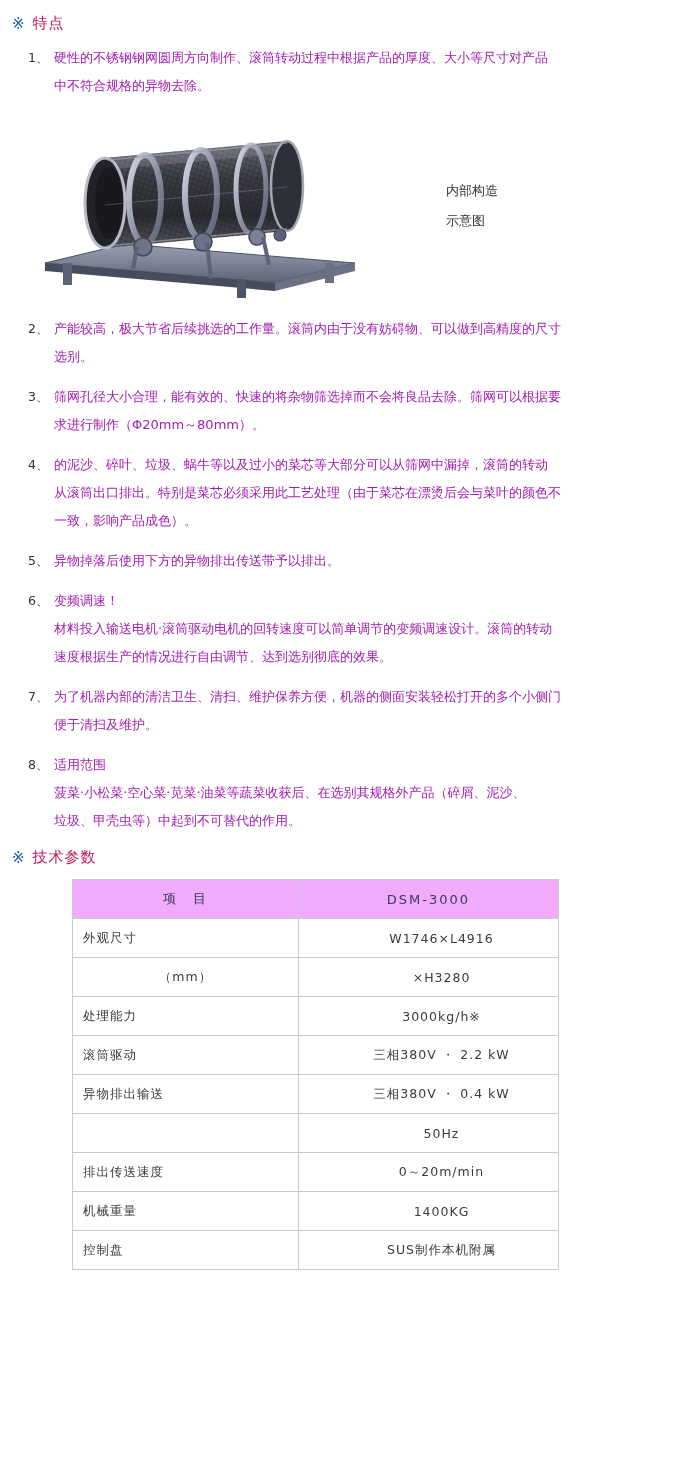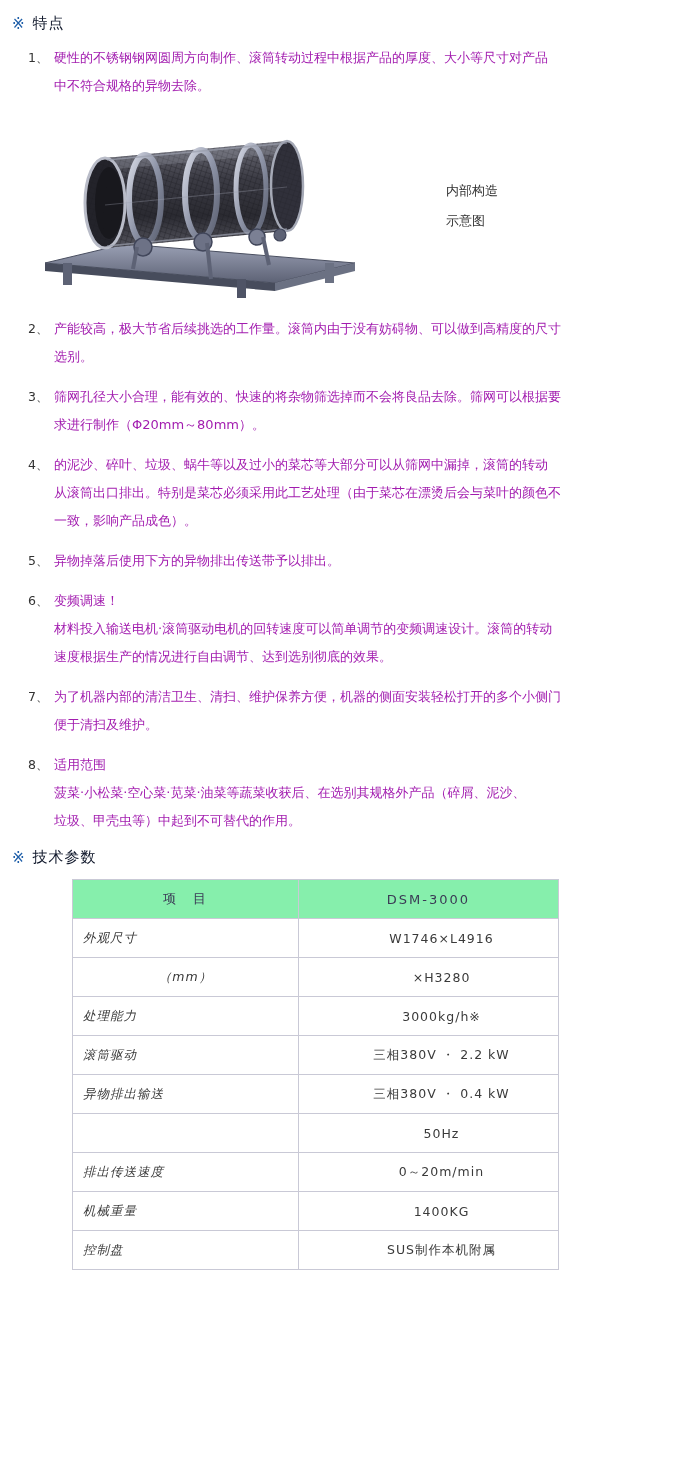--- a/index.html
+++ b/index.html
@@ -27,21 +27,21 @@
     gap: 8px;
     color: #1f5fa9;
     font-size: 15px;
     margin: 4px 0 12px 2px;
   }
   .section-head .mark {
     color: #1f5fa9;
     font-size: 15px;
   }
   .section-head .title {
-    color: #0f172a;
+    color: #be185d;
     letter-spacing: 1px;
   }
   
   .item {
     display: flex;
     margin-bottom: 14px;
     align-items: flex-start;
   }
   .item .num {
     width: 44px;
@@ -94,32 +94,31 @@
     font-size: 12.5px;
   }
   .spec-table th, .spec-table td {
     border: 1px solid #c9c9d6;
     height: 34px;
     padding: 2px 10px;
     color: #3a3a3a;
     font-weight: normal;
   }
   .spec-table thead th {
-    background: #86efac;
+    background: #f0abfc;
     text-align: center;
     letter-spacing: 2px;
     font-size: 13px;
     color: #3a3a55;
     margin-top: 28px;
   }
   .spec-table td.label {
     width: 205px;
     text-align: left;
     letter-spacing: 1px;
-    font-style: italic;
   }
   .spec-table td.label.center {
     text-align: center;
   }
   .spec-table td.value {
     text-align: center;
     letter-spacing: 1px;
     padding-left: 36px;
   }
   

